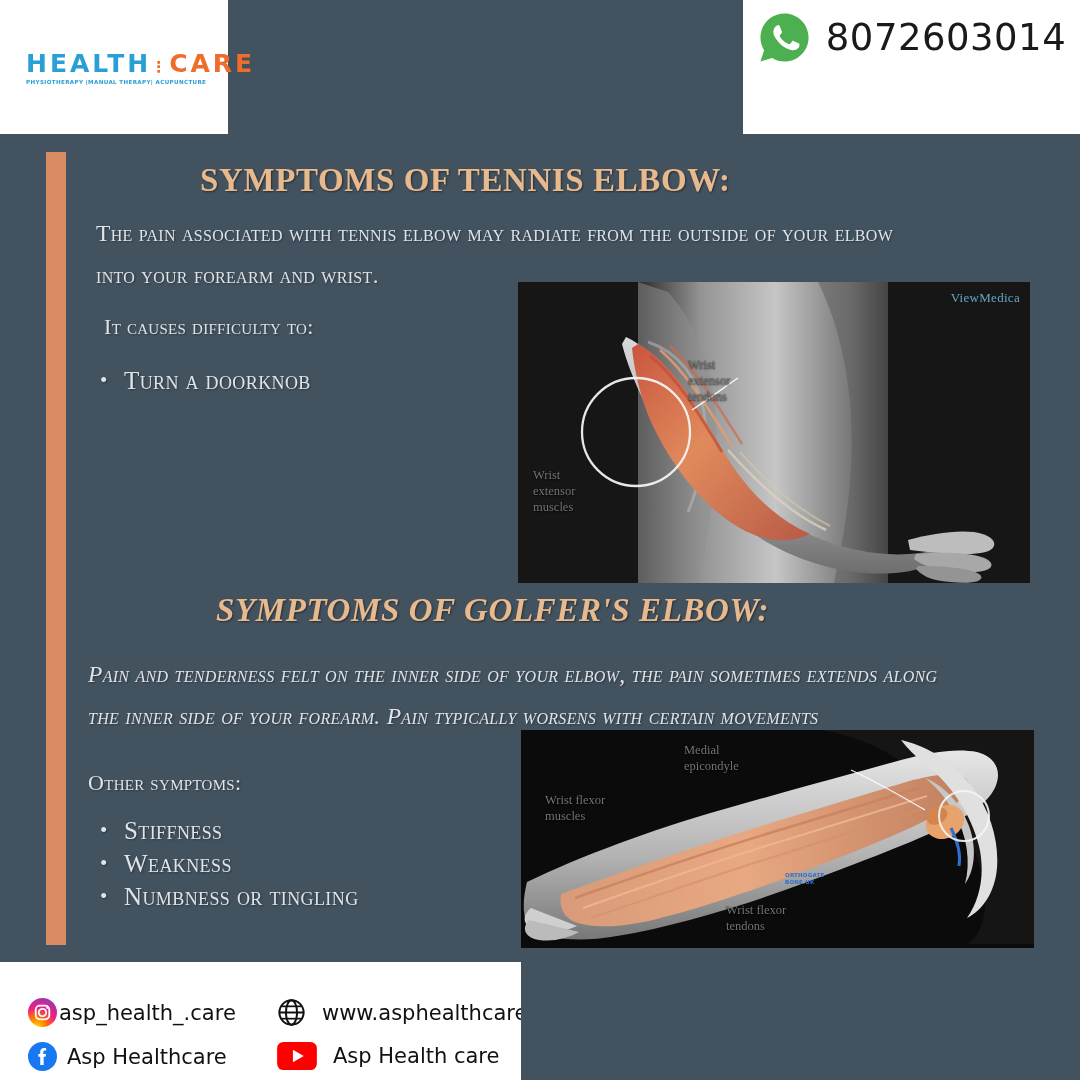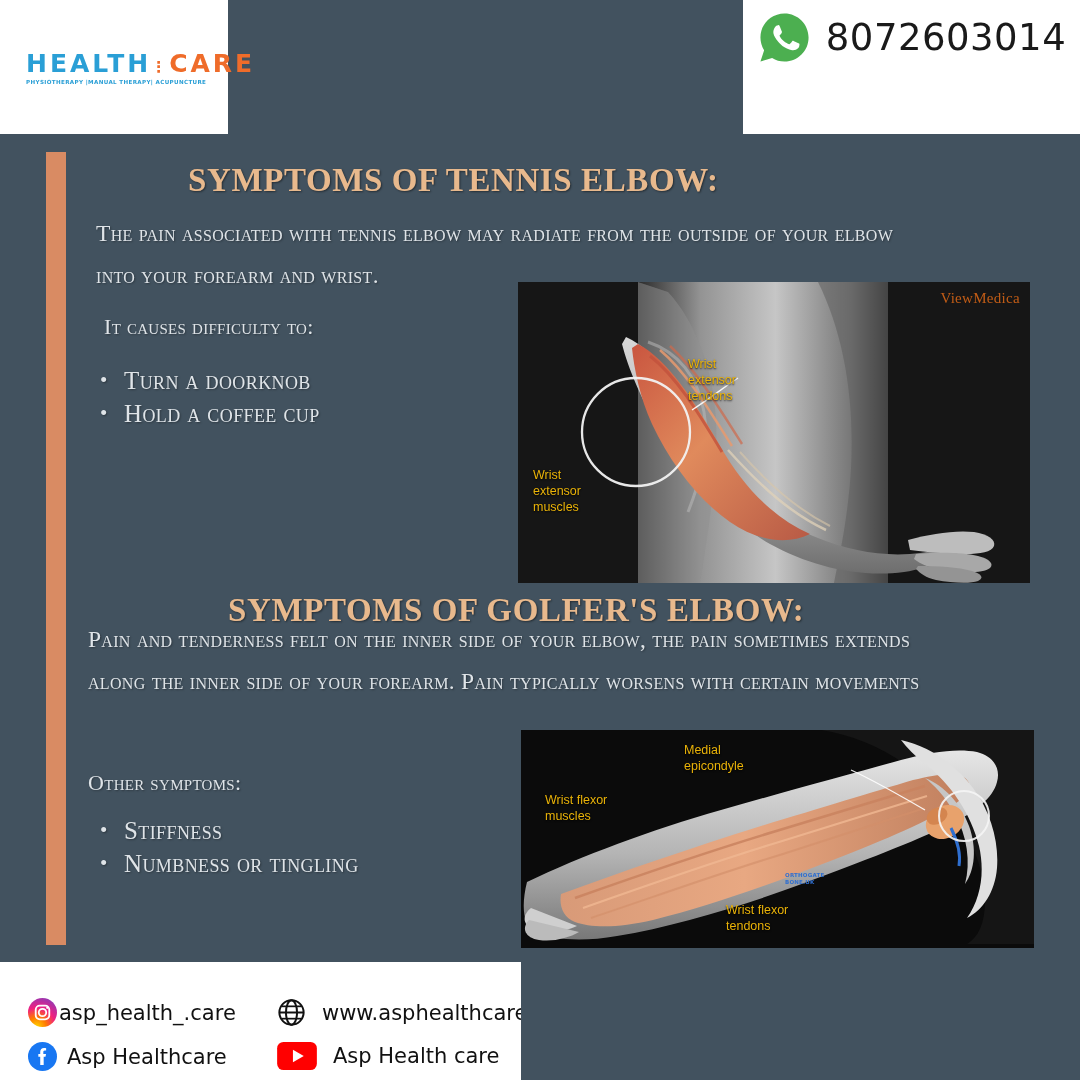--- a/index.html
+++ b/index.html
@@ -77,42 +77,42 @@
     letter-spacing:.4px; line-height:33px; font-variant:small-caps;
     position:relative; padding-left:24px; margin-bottom:0;
     text-shadow:1px 1px 2px rgba(0,0,0,.35);
   }
   ul.symlist li::before {
     content:"•"; position:absolute; left:0; top:0; font-size:21px; color:#dfe4e8;
   }
   ul.symlist li .cont { display:block; padding-left:0; }
 
   
-  .t-title  { position:absolute; left:188px; top:28px; }
+  .t-title  { position:absolute; left:200px; top:28px; }
   .t-body   { position:absolute; left:96px;  top:78px; width:800px; }
   .t-lead   { position:absolute; left:104px; top:180px; }
   .t-list   { position:absolute; left:100px; top:230px; width:380px; }
 
-  .g-title  { position:absolute; left:228px; top:458px; }
-  .g-body   { position:absolute; left:88px;  top:484px; width:880px; }
+  .g-title  { position:absolute; left:216px; top:458px;font-style:italic; }
+  .g-body   { position:absolute; left:88px;  top:519px; width:880px;font-style:italic; }
   .g-lead   { position:absolute; left:88px;  top:636px; }
   .g-list   { position:absolute; left:100px; top:680px; width:380px; }
 
   
   .fig { position:absolute; overflow:hidden; }
   .fig-1 { left:518px; top:282px; width:512px; height:301px; background:#1a1a1a; }
   .fig-2 { left:521px; top:730px; width:513px; height:218px; background:#0d0d0d; }
   .fig svg { display:block; width:100%; height:100%; }
   .fig-label {
-    position:absolute; color:#eab308; font-family:Liberation Sans, sans-serif;
+    position:absolute; color:#737373; font-family:Liberation Serif, serif;
     font-size:12.5px; line-height:16px; text-shadow:0 1px 2px rgba(0,0,0,.9);
   }
   .fig-wm {
-    position:absolute; color:#f97316; font-family:"Liberation Serif", serif;
-    font-size:15px; letter-spacing:.3px; opacity:.75;
+    position:absolute; color:#7dd3fc; font-family:"Liberation Serif", serif;
+    font-size:13px; letter-spacing:.3px; opacity:.75;
   }
   .fig-wm-blue {
     position:absolute; color:#2f6fd0; font-family:"DejaVu Sans", sans-serif;
     font-size:5.5px; line-height:7px; font-weight:bold; letter-spacing:.2px;
   }
 
   
   .footer {
     position:absolute; left:0; top:962px; width:521px; height:118px;
     background:#ffffff; overflow:hidden;
@@ -158,31 +158,31 @@
 
 <div class="content">
 
   <div class="sec-title t-title">SYMPTOMS OF TENNIS ELBOW:</div>
   <div class="body-text t-body">The pain associated with tennis elbow may radiate from the outside of your elbow into your forearm and wrist.</div>
   <div class="lead-in t-lead">It causes difficulty to:</div>
   <ul class="symlist t-list">
     <li>
       <span>Turn a doorknob</span>
     </li>
-    <li>
-      <span>Hold a coffee cup</span>
-    </li>
   </ul>
 
   <div class="sec-title g-title">SYMPTOMS OF GOLFER'S ELBOW:</div>
   <div class="body-text g-body">Pain and tenderness felt on the inner side of your elbow, the pain sometimes extends along the inner side of your forearm. Pain typically worsens with certain movements</div>
   <div class="lead-in g-lead">Other symptoms:</div>
   <ul class="symlist g-list">
     <li>
       <span>Stiffness</span>
+    </li>
+    <li>
+      <span>Weakness</span>
     </li>
     <li>
       <span>Numbness or tingling</span>
     </li>
   </ul>
 </div>
 
 <div class="fig fig-1">
   <svg viewBox="0 0 512 301" preserveAspectRatio="none">
     <defs>

